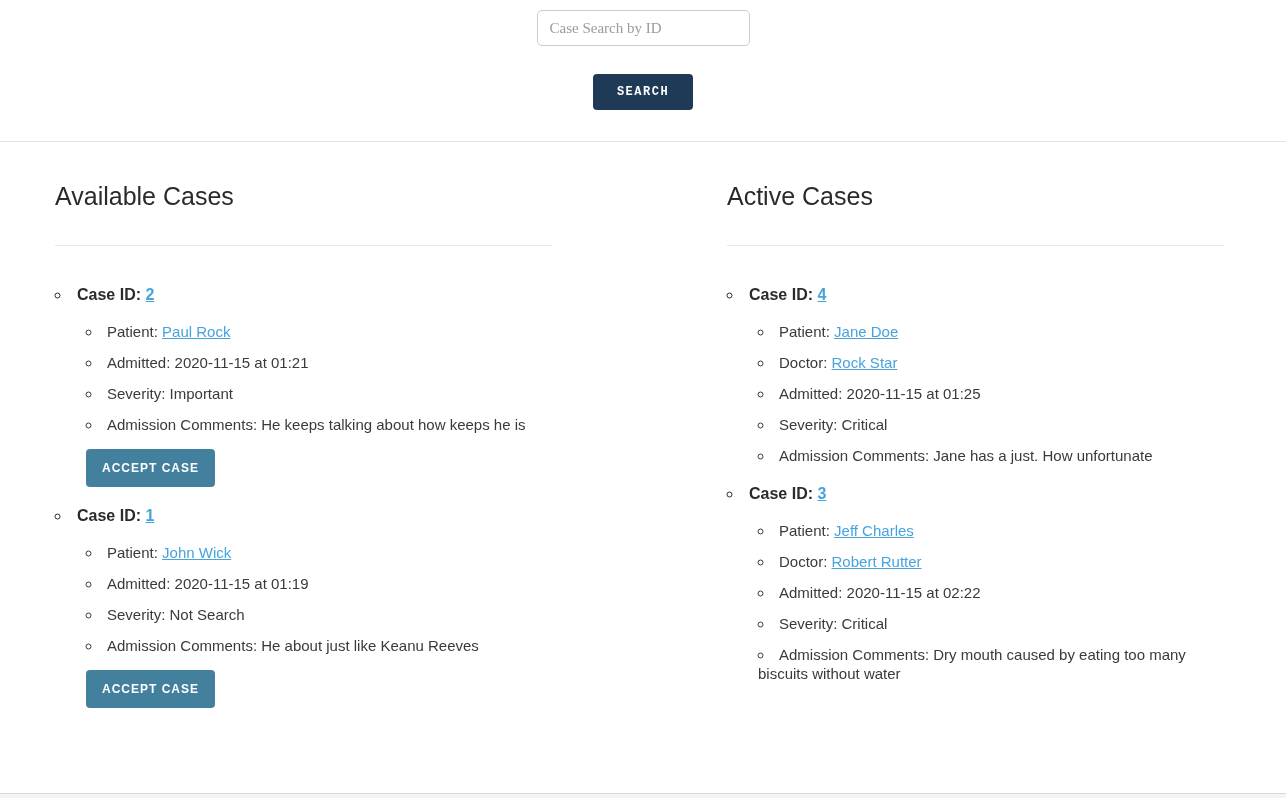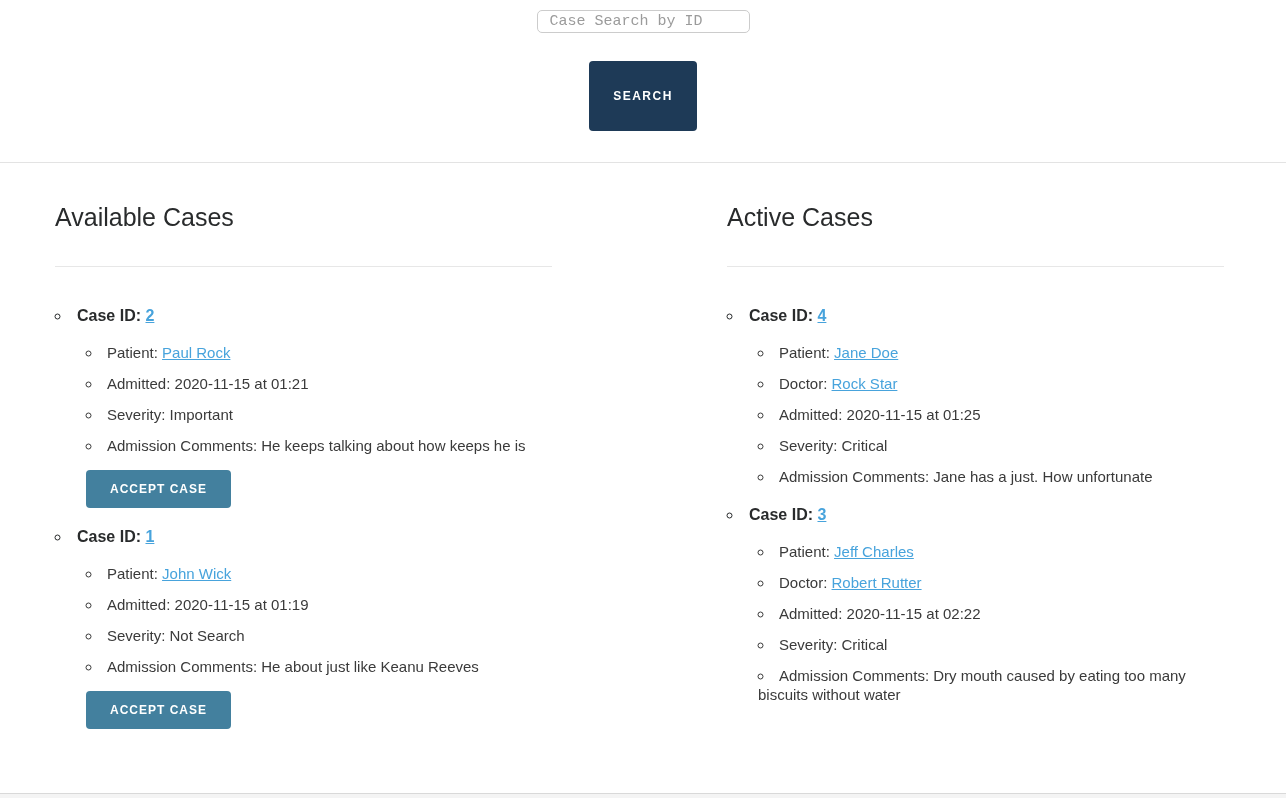--- a/index.html
+++ b/index.html
@@ -13,35 +13,35 @@
   }
 
   
   .search-section {
     padding-top: 10px;
     padding-bottom: 31px;
     border-bottom: 1px solid #e3e3e3;
     display: flex; flex-direction: column; align-items: center;
   }
   .search-input {
-    width: 213px; height: 23px;
+    width: 213px; height: 36px;
     border: 1px solid #cccccc; border-radius: 5px;
     padding: 6px 12px;
     font-size: 15px; color: #55595c;
-    font-family: Liberation Mono, monospace;
+    font-family: Liberation Serif, serif;
     outline: none;
   }
   .search-input::placeholder { color: #9b9b9b; opacity: 1; }
   .search-button {
     margin-top: 28px;
     background: #1e3a57; color: #ffffff;
     border: none; border-radius: 4px;
-    padding: 28px 24px;
+    padding: 11px 24px;
     font-size: 12px; font-weight: bold; letter-spacing: 1.5px;
-    font-family: Liberation Sans, sans-serif;
+    font-family: Liberation Mono, monospace;
     cursor: pointer;
   }
 
   
   .main-content {
     display: flex; justify-content: space-between;
     padding: 0 62px 0 55px;
   }
   .case-column { width: 497px; }
   .column-title {
@@ -73,21 +73,21 @@
     margin-bottom: 12px; color: #3a3a3a;
   }
   .detail-label, .detail-value { color: #3a3a3a; }
   a.detail-link { color: #47a3dc; text-decoration: underline; }
 
   .action-button {
     display: block;
     margin: 15px 0 0 31px;
     background: #43809e; color: #ffffff;
     border: none; border-radius: 4px;
-    padding: 12px 24px;
+    padding: 12px 16px;
     font-size: 12px; font-weight: bold; letter-spacing: 1px;
     font-family: "Liberation Sans", sans-serif;
     cursor: pointer;
   }
 
   
   .footer-bar {
     position: absolute; left: 0; bottom: 0;
     width: 100%; height: 5px;
     background: #f4f4f4;

